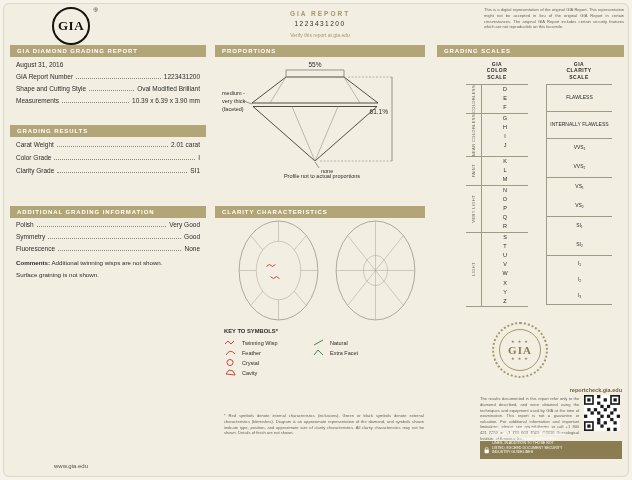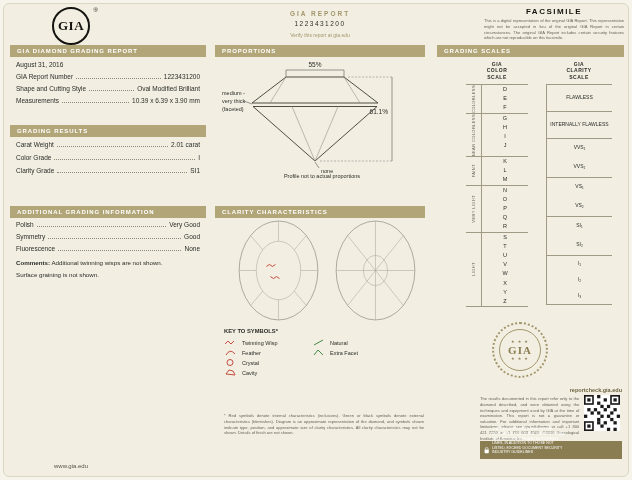--- a/index.html
+++ b/index.html
@@ -108,21 +108,20 @@
     <span class="reg">®</span>
   </div>
 
   <div class="report-head">
     <div class="report-label">GIA REPORT</div>
     <div class="report-number">1223431200</div>
     <div class="verify">Verify this report at gia.edu</div>
   </div>
 
   <div class="facs">
-    <div class="facs-title">FACSIMILE</div>
     <div class="tiny" style="width:206px;">This is a digital representation of the original GIA Report. This representation might not be accepted in lieu of the original GIA Report in certain circumstances. The original GIA Report includes certain security features which are not reproducible on this facsimile.</div>
   </div>
 
   <div class="bar" style="left:10px; top:45px; width:196px;">GIA DIAMOND GRADING REPORT</div>
 
   <div class="datetext" style="left:16px; top:61px;">August 31, 2016</div>
 
   <div class="dotrow" style="left:16px; top:73px; width:184px;">
     <span class="lbl">GIA Report Number</span>
     <span class="leader"></span>

